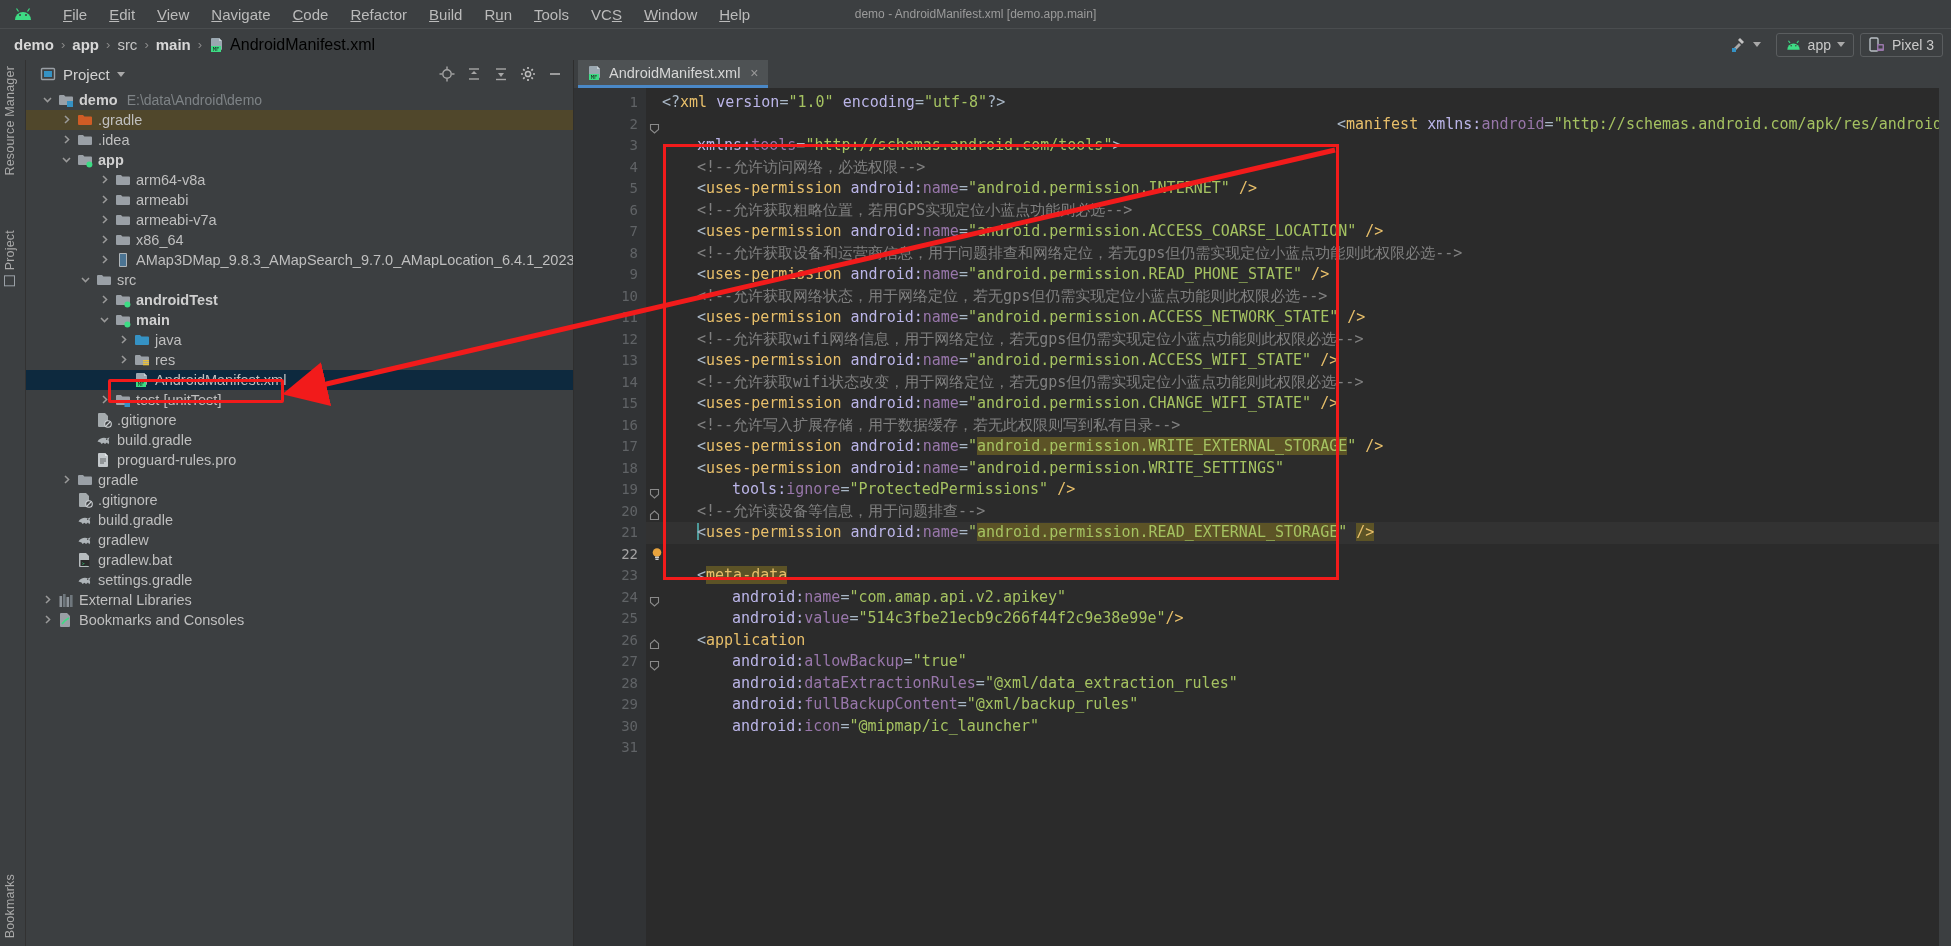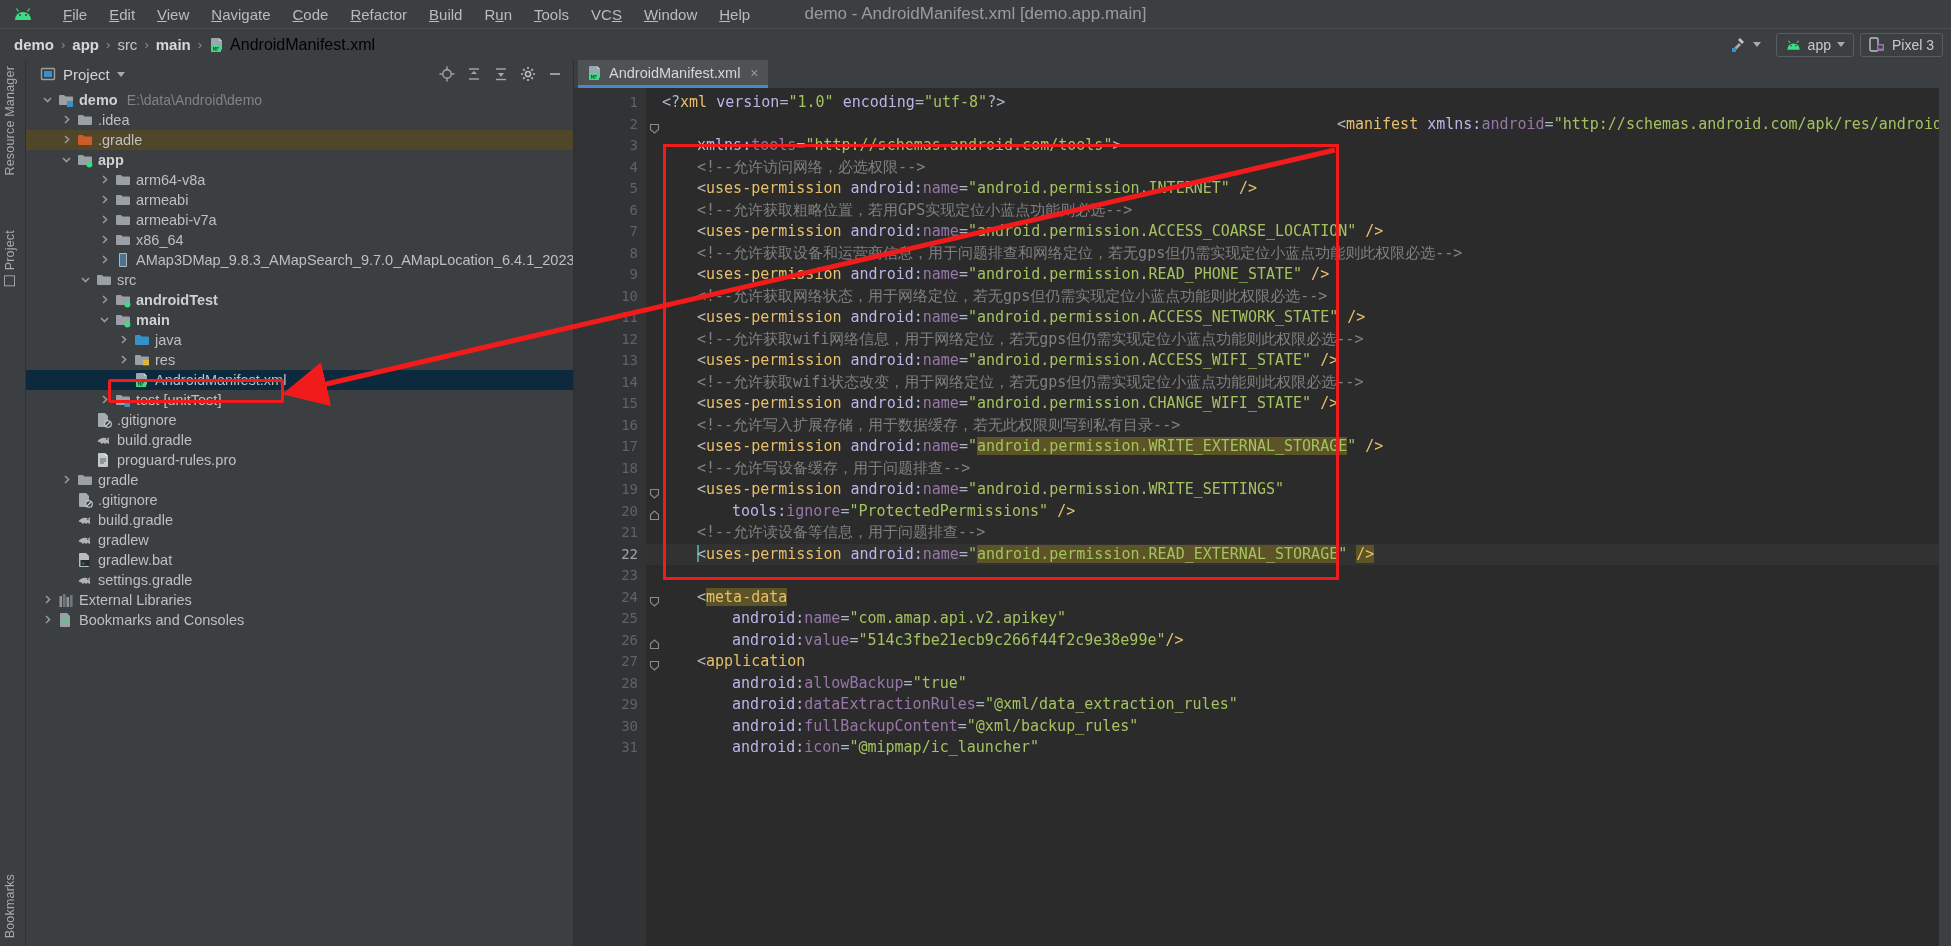--- a/index.html
+++ b/index.html
@@ -31,21 +31,21 @@
     padding: 2px 11px;
     white-space: nowrap;
     cursor: default;
   }
   .menu-item .mn { text-decoration: underline; }
   .win-title {
     position: absolute;
     left: 50%;
     transform: translateX(-50%);
     color: #9b9b9b;
-    font-size: 17px;
+    font-size: 12px;
     white-space: nowrap;
   }
 
   
   .toolbar {
     height: 32px;
     background: #3c3f41;
     border-top: 1px solid #4a4d4f;
     display: flex;
     align-items: center;
@@ -476,43 +476,43 @@
             </svg></span>
           <span style="margin-left: 4px; display: flex;">
             <svg class="ico" viewBox="0 0 16 16">
               <path d="M1 4a1 1 0 0 1 1-1h4l1.4 1.6H14a1 1 0 0 1 1 1V12a1 1 0 0 1-1 1H2a1 1 0 0 1-1-1z" fill="#9aa0a6"></path>
               <rect x="9" y="9" width="6" height="6" fill="#3592c4"></rect>
             </svg>
           </span>
           <span class="lbl b">demo</span>
           <span class="path">E:\data\Android\demo</span>
         </div>
-        <div class="row">
-          <span style="width: 33px; flex: 0 0 auto;"></span>
-          <span class="arrow"><svg width="11" height="11" viewBox="0 0 11 11">
-              <path d="M4 2 L7.6 5.5 L4 9" fill="none" stroke="#9a9a9a" stroke-width="1.5"></path>
-            </svg></span>
-          <span style="margin-left: 4px; display: flex;">
-            <svg class="ico" viewBox="0 0 16 16">
-              <path d="M1 4a1 1 0 0 1 1-1h4l1.4 1.6H14a1 1 0 0 1 1 1V12a1 1 0 0 1-1 1H2a1 1 0 0 1-1-1z" fill="#9aa0a6"></path>
-            </svg>
-          </span>
-          <span class="lbl">.idea</span>
-        </div>
         <div class="row sel-gradle">
           <span style="width: 33px; flex: 0 0 auto;"></span>
           <span class="arrow"><svg width="11" height="11" viewBox="0 0 11 11">
               <path d="M4 2 L7.6 5.5 L4 9" fill="none" stroke="#9a9a9a" stroke-width="1.5"></path>
             </svg></span>
           <span style="margin-left: 4px; display: flex;">
             <svg class="ico" viewBox="0 0 16 16">
               <path d="M1 4a1 1 0 0 1 1-1h4l1.4 1.6H14a1 1 0 0 1 1 1V12a1 1 0 0 1-1 1H2a1 1 0 0 1-1-1z" fill="#cf5c25"></path>
             </svg>
           </span>
           <span class="lbl">.gradle</span>
+        </div>
+        <div class="row">
+          <span style="width: 33px; flex: 0 0 auto;"></span>
+          <span class="arrow"><svg width="11" height="11" viewBox="0 0 11 11">
+              <path d="M4 2 L7.6 5.5 L4 9" fill="none" stroke="#9a9a9a" stroke-width="1.5"></path>
+            </svg></span>
+          <span style="margin-left: 4px; display: flex;">
+            <svg class="ico" viewBox="0 0 16 16">
+              <path d="M1 4a1 1 0 0 1 1-1h4l1.4 1.6H14a1 1 0 0 1 1 1V12a1 1 0 0 1-1 1H2a1 1 0 0 1-1-1z" fill="#9aa0a6"></path>
+            </svg>
+          </span>
+          <span class="lbl">.idea</span>
         </div>
         <div class="row">
           <span style="width: 33px; flex: 0 0 auto;"></span>
           <span class="arrow"><svg width="11" height="11" viewBox="0 0 11 11">
               <path d="M2 4 L5.5 7.6 L9 4" fill="none" stroke="#9a9a9a" stroke-width="1.5"></path>
             </svg></span>
           <span style="margin-left: 4px; display: flex;">
             <svg class="ico" viewBox="0 0 16 16">
               <path d="M1 4a1 1 0 0 1 1-1h4l1.4 1.6H14a1 1 0 0 1 1 1V12a1 1 0 0 1-1 1H2a1 1 0 0 1-1-1z" fill="#9aa0a6"></path>
               <circle cx="12.4" cy="12.4" r="3" fill="#3ddc84"></circle>
@@ -895,21 +895,20 @@
           <div class="cline" style="padding-left: 51px;"><span class="t-cmt">&lt;!--允许获取设备和运营商信息，用于问题排查和网络定位，若无gps但仍需实现定位小蓝点功能则此权限必选--&gt;</span></div>
           <div class="cline" style="padding-left: 51px;"><span class="t-punct">&lt;</span><span class="t-tag">uses-permission</span><span class="t-punct"> </span><span class="t-attr">android:</span><span class="t-attr2">name</span><span class="t-eq">=</span><span class="t-val">"android.permission.READ_PHONE_STATE"</span><span class="t-punct"> </span><span class="t-tag">/&gt;</span></div>
           <div class="cline" style="padding-left: 51px;"><span class="t-cmt">&lt;!--允许获取网络状态，用于网络定位，若无gps但仍需实现定位小蓝点功能则此权限必选--&gt;</span></div>
           <div class="cline" style="padding-left: 51px;"><span class="t-punct">&lt;</span><span class="t-tag">uses-permission</span><span class="t-punct"> </span><span class="t-attr">android:</span><span class="t-attr2">name</span><span class="t-eq">=</span><span class="t-val">"android.permission.ACCESS_NETWORK_STATE"</span><span class="t-punct"> </span><span class="t-tag">/&gt;</span></div>
           <div class="cline" style="padding-left: 51px;"><span class="t-cmt">&lt;!--允许获取wifi网络信息，用于网络定位，若无gps但仍需实现定位小蓝点功能则此权限必选--&gt;</span></div>
           <div class="cline" style="padding-left: 51px;"><span class="t-punct">&lt;</span><span class="t-tag">uses-permission</span><span class="t-punct"> </span><span class="t-attr">android:</span><span class="t-attr2">name</span><span class="t-eq">=</span><span class="t-val">"android.permission.ACCESS_WIFI_STATE"</span><span class="t-punct"> </span><span class="t-tag">/&gt;</span></div>
           <div class="cline" style="padding-left: 51px;"><span class="t-cmt">&lt;!--允许获取wifi状态改变，用于网络定位，若无gps但仍需实现定位小蓝点功能则此权限必选--&gt;</span></div>
           <div class="cline" style="padding-left: 51px;"><span class="t-punct">&lt;</span><span class="t-tag">uses-permission</span><span class="t-punct"> </span><span class="t-attr">android:</span><span class="t-attr2">name</span><span class="t-eq">=</span><span class="t-val">"android.permission.CHANGE_WIFI_STATE"</span><span class="t-punct"> </span><span class="t-tag">/&gt;</span></div>
           <div class="cline" style="padding-left: 51px;"><span class="t-cmt">&lt;!--允许写入扩展存储，用于数据缓存，若无此权限则写到私有目录--&gt;</span></div>
           <div class="cline" style="padding-left: 51px;"><span class="t-punct">&lt;</span><span class="t-tag">uses-permission</span><span class="t-punct"> </span><span class="t-attr">android:</span><span class="t-attr2">name</span><span class="t-eq">=</span><span class="t-val">"</span><span class="t-val hl">android.permission.WRITE_EXTERNAL_STORAGE</span><span class="t-val">"</span><span class="t-punct"> </span><span class="t-tag">/&gt;</span></div>
-          <div class="cline" style="padding-left: 51px;"><span class="t-cmt">&lt;!--允许写设备缓存，用于问题排查--&gt;</span></div>
           <div class="cline" style="padding-left: 51px;"><span class="t-punct">&lt;</span><span class="t-tag">uses-permission</span><span class="t-punct"> </span><span class="t-attr">android:</span><span class="t-attr2">name</span><span class="t-eq">=</span><span class="t-val">"android.permission.WRITE_SETTINGS"</span></div>
           <div class="cline" style="padding-left: 86px;"><span class="t-attr">tools:</span><span class="t-attr2">ignore</span><span class="t-eq">=</span><span class="t-val">"ProtectedPermissions"</span><span class="t-punct"> </span><span class="t-tag">/&gt;</span></div>
           <div class="cline" style="padding-left: 51px;"><span class="t-cmt">&lt;!--允许读设备等信息，用于问题排查--&gt;</span></div>
           <div class="cline cur" style="padding-left: 51px;"><span class="cursor-bar"></span><span class="t-punct">&lt;</span><span class="t-tag">uses-permission</span><span class="t-punct"> </span><span class="t-attr">android:</span><span class="t-attr2">name</span><span class="t-eq">=</span><span class="t-val">"</span><span class="t-val hl">android.permission.READ_EXTERNAL_STORAGE</span><span class="t-val">"</span><span class="t-punct"> </span><span class="t-tag hl">/&gt;</span></div>
           <div class="cline" style="padding-left: 51px;"></div>
           <div class="cline" style="padding-left: 51px;"><span class="t-punct">&lt;</span><span class="t-tag hl">meta-data</span></div>
           <div class="cline" style="padding-left: 86px;"><span class="t-attr">android:</span><span class="t-attr2">name</span><span class="t-eq">=</span><span class="t-val">"com.amap.api.v2.apikey"</span></div>
           <div class="cline" style="padding-left: 86px;"><span class="t-attr">android:</span><span class="t-attr2">value</span><span class="t-eq">=</span><span class="t-val">"514c3fbe21ecb9c266f44f2c9e38e99e"</span><span class="t-tag">/&gt;</span></div>
           <div class="cline" style="padding-left: 51px;"><span class="t-punct">&lt;</span><span class="t-tag">application</span></div>
           <div class="cline" style="padding-left: 86px;"><span class="t-attr">android:</span><span class="t-attr2">allowBackup</span><span class="t-eq">=</span><span class="t-val">"true"</span></div>

